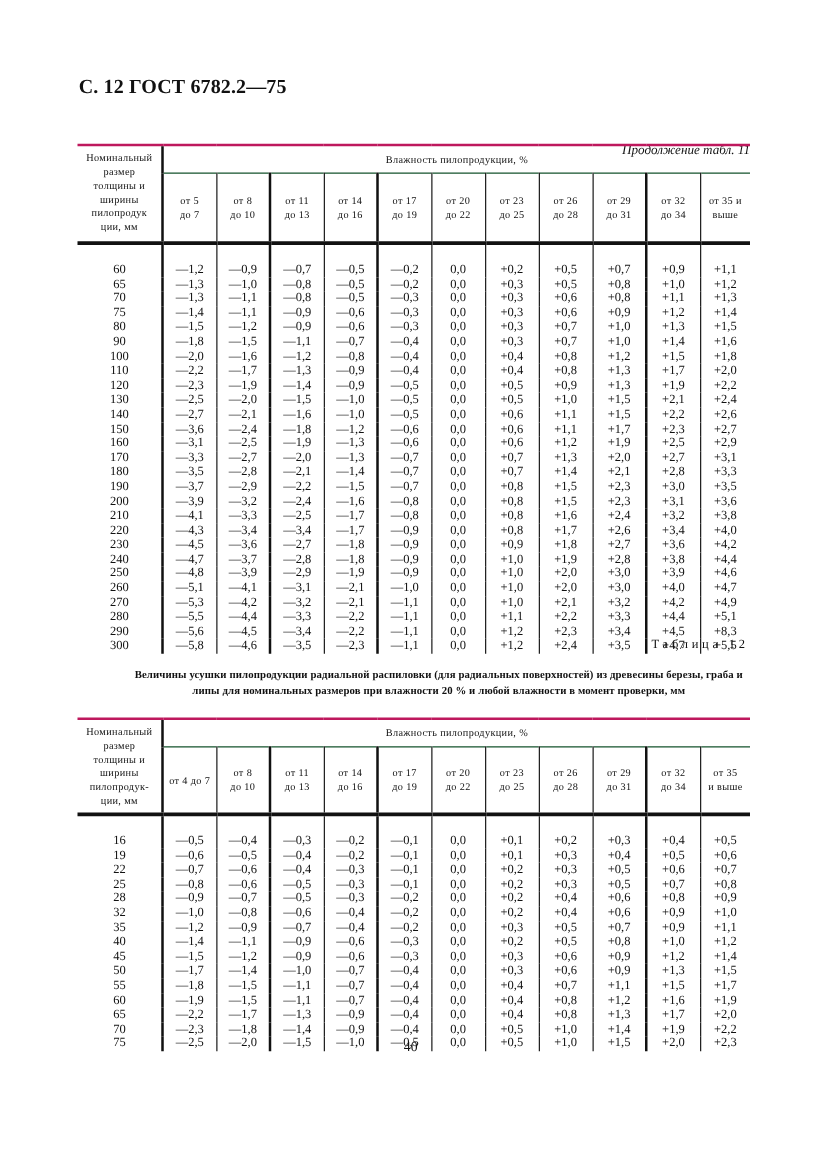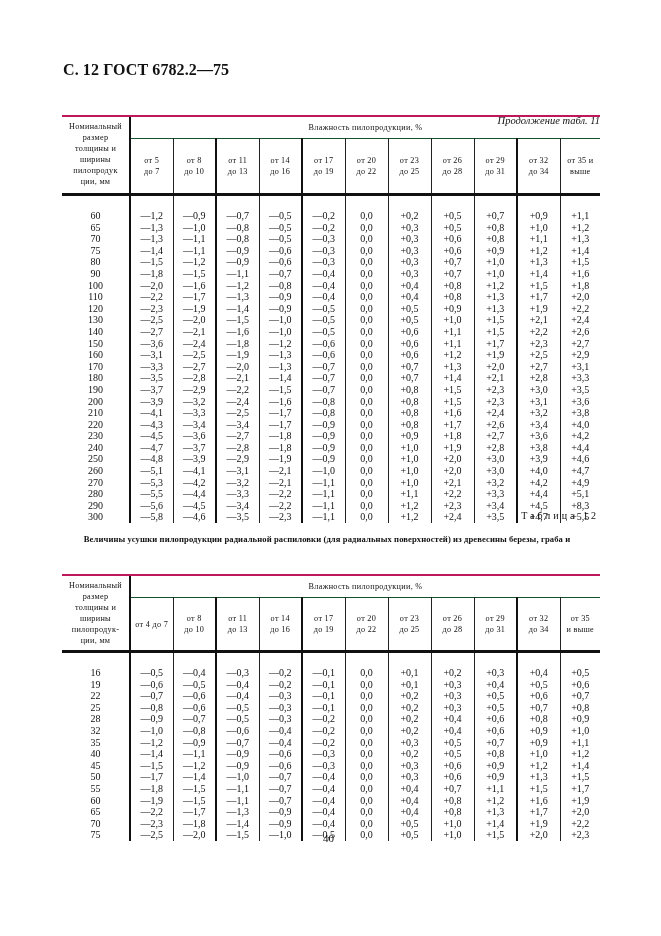--- a/index.html
+++ b/index.html
@@ -12,21 +12,21 @@
   .tbl td { padding:0; text-align:center; line-height:11.6px; font-size:10px; }
   .tbl td.size { text-align:center; padding-right:0; }
   .tbl .hdr-top th { height:21px; }
   .bl { border-left:1px solid #222; }
   .blt { border-left:2px solid #111; }
   .topline { border-top:2px solid #be185d;margin-top:44px; }
   .midline { border-top:1px solid #14532d; }
   .thick-bottom { border-bottom:3px solid #111; }
   .first-data td { padding-top:14px; }
   .tbl12-label { position:absolute; right:62px; top:510px; font-size:10px; letter-spacing:3px; }
-  .tbl12-title { position:absolute; left:62px; width:530px; top:533px; font-size:8.6px; font-weight:bold; text-align:center; line-height:13px; letter-spacing:0.1px; }
+  .tbl12-title { position:absolute; left:86px; width:530px; top:533px; font-size:8.6px; font-weight:bold; text-align:center; line-height:13px; letter-spacing:0.1px; }
   .pageno { position:absolute; left:323px; top:832px; font-size:11px; }
 </style>
 </head>
 <body>
 
 <div class="page-head">С. 12 ГОСТ 6782.2—75</div>
 <div class="cont">Продолжение табл. 11</div>
 
 <table class="tbl" id="t11" style="top:115px;">
   <colgroup>
@@ -480,20 +480,21 @@
         <td class="bl">+3,5</td>
         <td class="blt">+4,7</td>
         <td class="bl">+5,5</td>
       </tr>
     </tbody>
 </table>
 
 <div class="tbl12-label">Таблица 12</div>
 <div class="tbl12-title">
   <div>Величины усушки пилопродукции радиальной распиловки (для радиальных поверхностей) из древесины березы, граба и</div>
+  <div>липы для номинальных размеров при влажности 20 % и любой влажности в момент проверки, мм</div>
 </div>
 
 <table class="tbl" id="t12" style="top:574px;">
   <colgroup>
     <col style="width:68px">
     <col style="width:43px">
       <col style="width:43px">
       <col style="width:43px">
       <col style="width:43px">
     <col style="width:43px">

